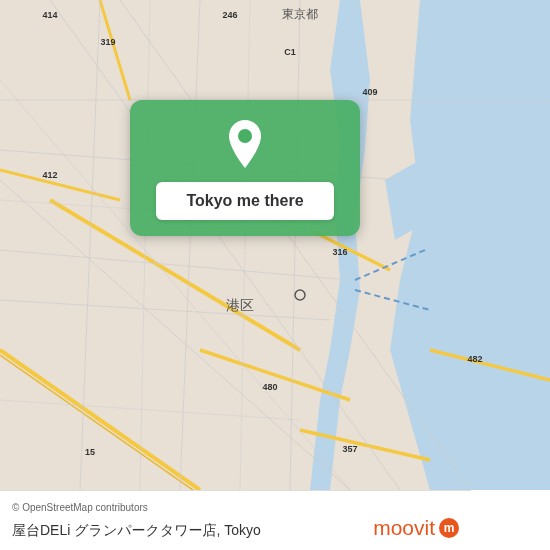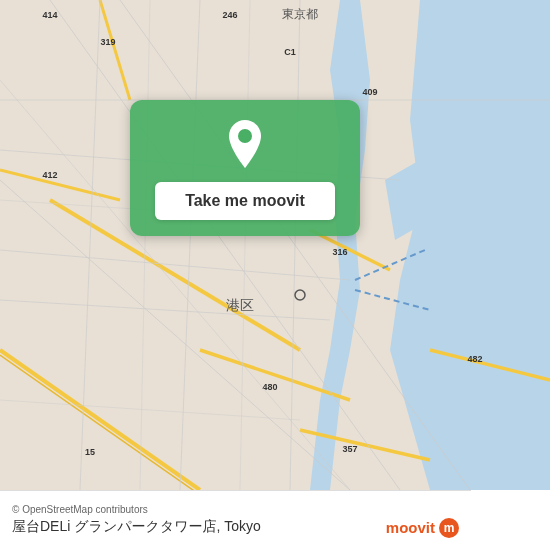--- a/index.html
+++ b/index.html
@@ -168,29 +168,29 @@
     <text x="90" y="455" font-size="9" fill="#333" text-anchor="middle" font-weight="bold">15</text>
   </svg>
 
   <div id="take-me-there-overlay">
 
     <svg id="location-pin" viewBox="0 0 44 52" xmlns="http://www.w3.org/2000/svg">
       <path d="M22 2C13.16 2 6 9.16 6 18c0 12.5 16 32 16 32s16-19.5 16-32C38 9.16 30.84 2 22 2z" fill="white"></path>
       <circle cx="22" cy="18" r="7" fill="#48af64"></circle>
     </svg>
 
-    <button id="take-me-there-btn">Take me moovit</button>
+    <button id="take-me-there-btn">Tokyo me there</button>
   </div>
 </div>
 
 <div id="bottom-bar">
   <span id="attribution">© OpenStreetMap contributors</span>
-  <div style="display:flex; align-items:flex-start; justify-content:space-between;">
+  <div style="display:flex; align-items:flex-end; justify-content:space-between;">
     <span id="place-name">屋台DELi グランパークタワー店, Tokyo</span>
 
     <div id="moovit-logo" style="position:static; display:flex; align-items:center; gap:4px; flex-shrink:0;">
-      <span style="font-size:15px; font-weight:700; color:#e8561e;">moovit</span>
+      <span style="font-size:21px; font-weight:400; color:#e8561e;">moovit</span>
       <div style="width:20px;height:20px;background:#e8561e;border-radius:50%;display:flex;align-items:center;justify-content:center;">
         <span style="color:white;font-weight:700;font-size:12px;">m</span>
       </div>
     </div>
   </div>
 </div>
 
 </body></html>

